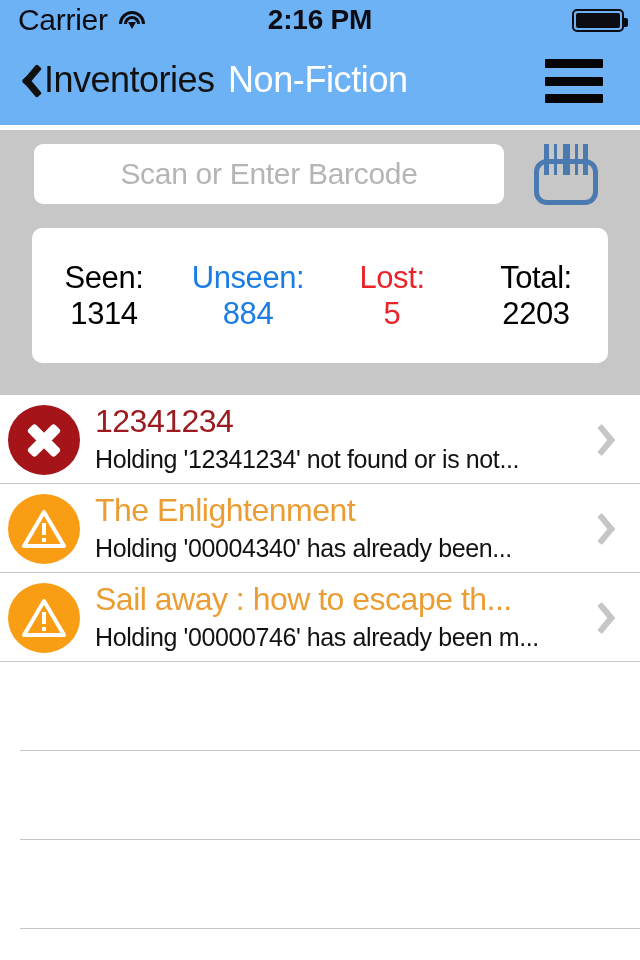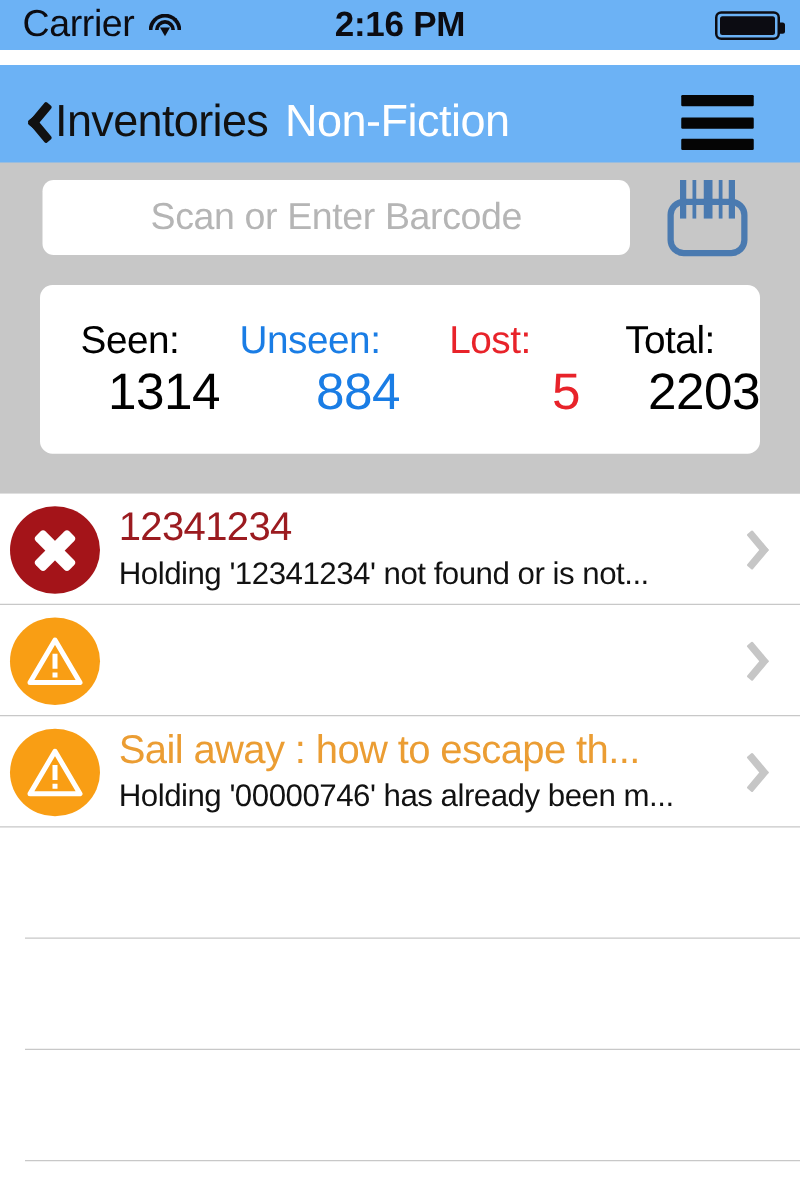--- a/index.html
+++ b/index.html
@@ -30,21 +30,21 @@
   .sb-time{ position:absolute; left:0; right:0; text-align:center; font-size:28px;
             font-weight:bold; color:#0c0c12; letter-spacing:-0.2px; }
   .sb-batt{ position:absolute; right:16px; top:9px; width:52px; height:23px;
             border:2.5px solid #0c0c12; border-radius:5px; padding:2px; }
   .sb-batt span{ display:block; width:100%; height:100%; background:#0c0c12; border-radius:2px; }
   .sb-batt:after{ content:""; position:absolute; right:-6px; top:7px; width:4px; height:9px;
                   background:#0c0c12; border-radius:0 2px 2px 0; }
 
   
   .navbar{
-    position:absolute; top:52px; left:0; width:640px; height:90px;
+    position:absolute; top:35px; left:0; width:640px; height:90px;
     background:#6cb2f5;
   }
   .nav-back{
     position:absolute; left:14px; top:0; height:90px; display:flex; align-items:center; gap:4px;
     cursor:pointer;
   }
   .chev-left{ width:26px; height:40px; position:relative; }
   .chev-left:before, .chev-left:after{
     content:""; position:absolute; left:7px; width:7px; height:23px; background:#111;
     border-radius:1.5px;
@@ -100,21 +100,21 @@
   .bc-inner i:nth-child(4){ width:3px; }
   .bc-inner i:nth-child(5){ width:5px; }
 
   .stats{
     position:absolute; top:98px; left:32px; width:576px; height:135px;
     background:#ffffff; border-radius:10px;
     display:flex; align-items:center;
   }
   .stat{ flex:1; text-align:center; }
   .stat .lbl{ font-size:31px; letter-spacing:-0.4px; }
-  .stat .val{ font-size:41px; letter-spacing:-0.4px;text-align:right; }
+  .stat .val{ font-size:31px; letter-spacing:-0.4px; }
 
   
   .list{ position:absolute; top:395px; left:0; width:544px; height:565px; background:#fff; }
   .row{
     position:relative; width:640px; height:89px;
     border-bottom:1px solid #c8c8c8;
     cursor:pointer;
   }
   .row .ico{ position:absolute; left:8px; top:10px; width:72px; height:70px; }
   .ico-circle{ position:absolute; inset:0; border-radius:50%; }
@@ -240,20 +240,24 @@
 
     <div class="row">
       <div class="ico">
         <span class="ico-circle warn"></span>
         <svg class="ico-tri" viewBox="0 0 46 40">
           <path d="M23 3 L43 37 L3 37 Z" fill="none" stroke="#ffffff" stroke-width="4" stroke-linejoin="round"></path>
           <rect x="21" y="14" width="4" height="12" fill="#ffffff"></rect>
           <rect x="21" y="29" width="4" height="4" fill="#ffffff"></rect>
         </svg>
       </div>
+      <div class="txt">
+        <div class="title warn">The Enlightenment</div>
+        <div class="sub">Holding '00004340' has already been...</div>
+      </div>
       <span class="chev"></span>
     </div>
 
     <div class="row">
       <div class="ico">
         <span class="ico-circle warn"></span>
         <svg class="ico-tri" viewBox="0 0 46 40">
           <path d="M23 3 L43 37 L3 37 Z" fill="none" stroke="#ffffff" stroke-width="4" stroke-linejoin="round"></path>
           <rect x="21" y="14" width="4" height="12" fill="#ffffff"></rect>
           <rect x="21" y="29" width="4" height="4" fill="#ffffff"></rect>

